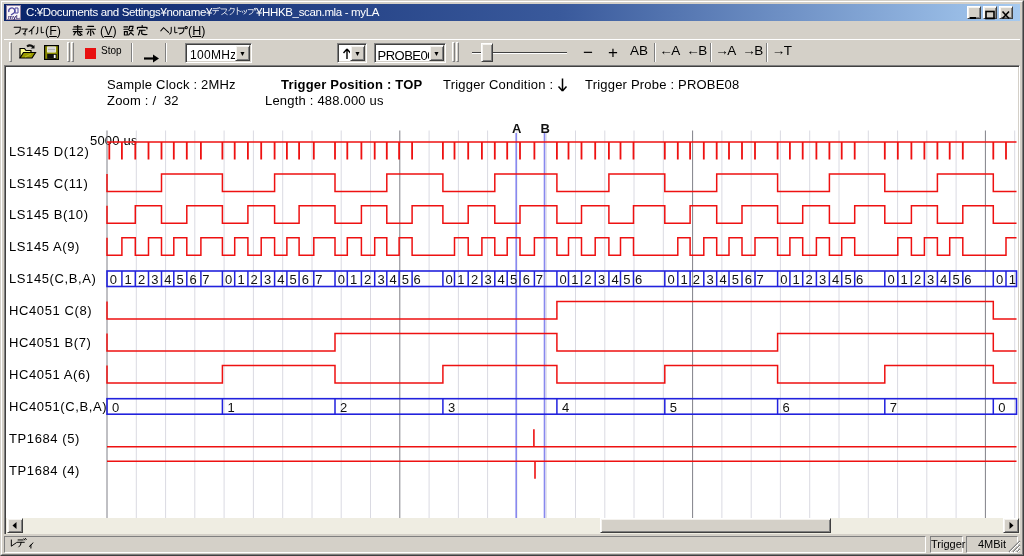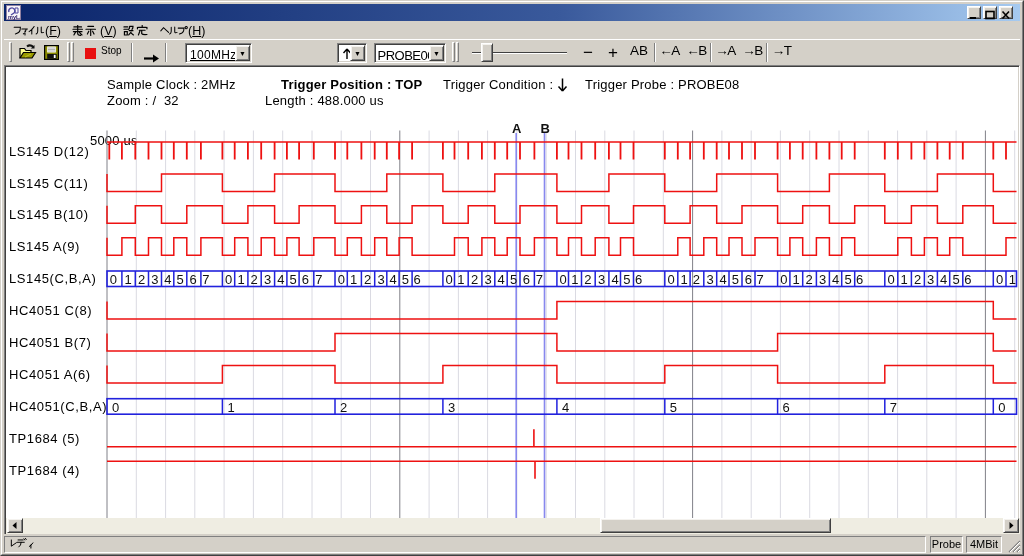--- a/index.html
+++ b/index.html
@@ -46,20 +46,40 @@
 </style></head>
 <body>
 <div id="win"></div>
 <div id="win2"></div>
 <div id="title" class="abs">
   <div id="ticon" class="abs"><svg width="13" height="13" viewBox="0 0 13 13">
         <path d="M2,5 A3,3 0 1,1 7,6 L4,8" stroke="#5048a0" stroke-width="1.4" fill="none"></path>
         <path d="M8,1 h3 v5 h-3 z" stroke="#5048a0" stroke-width="1" fill="none"></path>
         <text x="1" y="12" font-size="5.5" font-weight="bold" fill="#201060">myLA</text>
       </svg></div>
+  <div id="ttext" class="abs">C:¥Documents and Settings¥noname¥<svg width="44" height="14" viewBox="0 0 44 14" style="vertical-align:-5px" fill="none" stroke="#fff" stroke-width="1.15" stroke-linecap="round">
+        <g transform="translate(0.0,0.0) scale(0.655)">
+          <path d="M2,2.5 H8.5 M1,5.5 H10 M6,5.5 Q6,9.5 3,11.5 M9.5,1 L10.5,2.5 M11.5,0.5 L12.5,2"></path>
+        </g>
+        <g transform="translate(8.4,0.0) scale(0.655)">
+          <path d="M1.5,3 H9.5 Q9,7 6,9 Q4.5,10.5 2,11.5 M6,8.5 L10.5,11.5"></path>
+        </g>
+        <g transform="translate(15.5,0.0) scale(0.655)">
+          <path d="M5,1.5 Q4.5,4 2,6 M5.5,2.5 H10.5 Q10,6.5 8,9 Q6.5,10.5 4,11.5"></path>
+        </g>
+        <g transform="translate(22.7,0.0) scale(0.655)">
+          <path d="M4,1 V11.5 M4,4.5 L9,7"></path>
+        </g>
+        <g transform="translate(29.0,2.1) scale(0.672)">
+          <path d="M1.5,3 L2.5,5 M4.5,2 L5.5,4 M8.5,1.5 Q8.5,6 4.5,7.5"></path>
+        </g>
+        <g transform="translate(35.3,0.0) scale(0.655)">
+          <path d="M1.5,4 H9 L8.5,7.5 Q7.5,10.5 3,11.5 M10.8,2.4 A1.4,1.4 0 1,0 10.9,2.3"></path>
+        </g>
+      </svg>¥HHKB_scan.mla - myLA</div>
   <div class="wbtn abs" style="right:39px;"><svg width="12" height="11">
         <rect x="2" y="7" width="6" height="2" fill="#000"></rect>
       </svg></div>
   <div class="wbtn abs" style="right:23px;"><svg width="12" height="11">
         <rect x="2" y="1.5" width="8" height="7" fill="none" stroke="#000" stroke-width="1.6"></rect>
       </svg></div>
   <div class="wbtn abs" style="right:7px;"><svg width="12" height="11">
         <path d="M2.5,1.5 L9,8.5 M9,1.5 L2.5,8.5" stroke="#000" stroke-width="1.6"></path>
       </svg></div>
 </div>
@@ -126,21 +146,21 @@
     <div class="grip" style="left:67px;"></div>
   <div class="abs" style="left:81px;top:8px;width:11px;height:11px;background:#e81010;"></div>
   <div class="abs" style="left:97px;top:5px;font-size:10px;">Stop</div>
   <div class="tsep" style="left:127px;"></div>
   <div class="abs" style="left:139px;top:9px;"><svg width="17" height="9" viewBox="0 0 17 9">
         <path d="M1,4.5 H11" stroke="#000" stroke-width="2.2"></path>
         <path d="M10,0.5 L16,4.5 L10,8.5 Z" fill="#000"></path>
       </svg></div>
   <div class="tsep" style="left:161px;"></div>
   <div class="combo" style="left:181px;width:67px;">
-      <span class="txt" style="letter-spacing:0.3px;text-decoration:underline;">100MHz</span>
+      <span class="txt" style="letter-spacing:0.3px;">100MHz</span>
       <span class="cbtn">▼</span>
     </div>
   <div class="combo" style="left:252px;width:70px;margin-top:27px;">
       <span class="txt">TOP</span>
       <span class="cbtn">▼</span>
     </div>
   <div class="combo" style="left:333px;width:30px;">
       <svg style="position:absolute;left:4px;top:4px;" width="10" height="12" viewBox="0 0 10 12">
         <path d="M5,11 V2 M5,1 L1.5,5 M5,1 L8.5,5" stroke="#000" stroke-width="1.4" fill="none"></path>
       </svg>
@@ -326,18 +346,18 @@
         <g transform="translate(0.0,0.0) scale(0.780)">
           <path d="M3,2.5 V10.5 L9.5,6"></path>
         </g>
         <g transform="translate(7.5,0.0) scale(0.780)">
           <path d="M2,2.5 H8.5 M1,5.5 H10 M6,5.5 Q6,9.5 3,11.5 M9.5,1 L10.5,2.5 M11.5,0.5 L12.5,2"></path>
         </g>
         <g transform="translate(17.5,2.5) scale(0.800)">
           <path d="M8,3 Q6,6 3.5,7.5 M5.5,5.5 V9.5"></path>
         </g>
       </svg></div>
-  <div class="sfield" style="left:928px;width:33px;text-align:center;font-size:11px;line-height:15px;">Probe</div>
-  <div class="sfield" style="left:964px;width:36px;text-align:center;font-size:11px;line-height:15px;">4MBit</div>
+  <div class="sfield" style="left:928px;width:33px;text-align:center;font-size:11px;line-height:15px;">Trigger</div>
+  <div class="sfield" style="left:964px;width:52px;text-align:center;font-size:11px;line-height:15px;">4MBit</div>
   <svg class="abs" style="right:1px;top:6px;" width="13" height="13">
       <path d="M12,1 L1,12 M12,5 L5,12 M12,9 L9,12" stroke="#808080" stroke-width="1.3"></path>
       <path d="M12,2 L2,12 M12,6 L6,12 M12,10 L10,12" stroke="#fff" stroke-width="1"></path>
     </svg>
 </div>
 </body></html>

